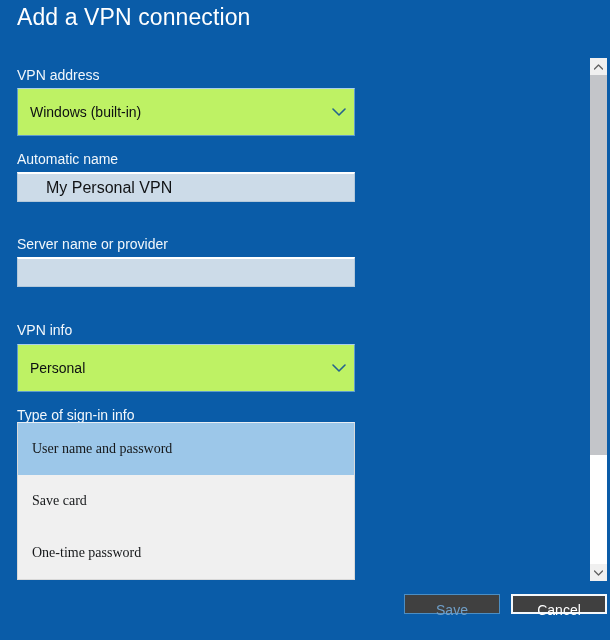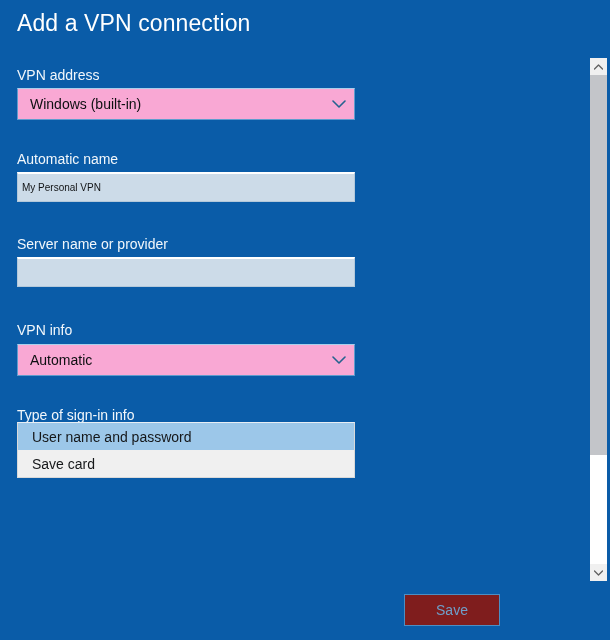--- a/index.html
+++ b/index.html
@@ -23,21 +23,21 @@
     left: 0; top: 0;
     width: 610px; height: 640px;
     background: #0a5ca8;
     box-sizing: border-box;
   }
 
   
   .page-title {
     position: absolute;
     left: 17px;
-    top: 8px;
+    top: 2px;
     font-size: 23px;
     font-weight: 400;
     letter-spacing: 0.1px;
     color: #ffffff;
     line-height: 30px;
     white-space: nowrap;
   }
 
   
   .scroll-area {
@@ -61,22 +61,22 @@
 
   .control {
     position: absolute;
     left: 17px;
     width: 338px;
     box-sizing: border-box;
   }
 
   
   .combo {
-    height: 32px;
-    background: #f9a8d4;
+    height: 48px;
+    background: #bef264;
     border: 1px solid #5f9ccd;
     border-top-color: #a9cfec;
     display: flex;
     align-items: center;
     cursor: pointer;
   }
   .combo .combo-text {
     flex: 1 1 auto;
     padding-left: 12px;
     font-size: 14px;
@@ -99,48 +99,49 @@
   .textbox {
     height: 30px;
     background: #ccdbe8;
     border: 1px solid #b3c8da;
     border-top: 2px solid #ffffff;
     display: flex;
     align-items: center;
     cursor: text;
   }
   .textbox .tb-text {
-    padding-left: 4px;
-    font-size: 10px;
+    padding-left: 28px;
+    font-size: 16px;
     color: #111315;
     line-height: 16px;
     white-space: nowrap;
     overflow: hidden;
   }
   .textbox.empty .tb-text { color: #5d6b77; }
 
   
   .listbox {
     left: 17px;
     width: 338px;
     background: #f0f0f0;
     border: 1px solid #d9d9d9;
     border-top: 1px solid #e8eef4;
     overflow: hidden;
   }
   .list-item {
-    height: 27px;
+    height: 52px;
     display: flex;
     align-items: center;
     padding-left: 14px;
     font-size: 14px;
     color: #151719;
     background: #f0f0f0;
     cursor: pointer;
     box-sizing: border-box;
+    font-family: Liberation Serif, serif;
   }
   .list-item.selected {
     background: #9cc7e9;
   }
 
   
   .scrollbar {
     position: absolute;
     right: 3px;
     top: 58px;
@@ -184,22 +185,22 @@
     position: absolute;
     left: 0;
     bottom: 0;
     width: 610px;
     height: 60px;
   }
   .btn {
     position: absolute;
     top: 14px;
     width: 96px;
-    height: 32px;
-    background: #7f1d1d;
+    height: 20px;
+    background: #404040;
     font-size: 14px;
     line-height: 30px;
     text-align: center;
     box-sizing: border-box;
     cursor: pointer;
     white-space: nowrap;
   }
   .btn.save {
     right: 110px;
     border: 1px solid #4b8ec4;
@@ -237,32 +238,33 @@
       <span class="tb-text" title="">My Personal VPN</span>
     </div>
 
     <div class="field-label" style="top:177px;">Server name or provider</div>
     <div class="control textbox empty" style="top:199px;">
       <span class="tb-text" title=""></span>
     </div>
 
     <div class="field-label" style="top:263px;">VPN info</div>
     <div class="control combo" style="top:286px;">
-      <span class="combo-text">Automatic</span>
+      <span class="combo-text">Personal</span>
       <span class="chev">
         <svg width="14" height="9" viewBox="0 0 14 9" aria-hidden="true">
           <path d="M1 1 L7 7 L13 1" fill="none" stroke="#25638f" stroke-width="1.6" stroke-linecap="round" stroke-linejoin="round"></path>
         </svg>
       </span>
     </div>
 
     <div class="field-label" style="top:348px;">Type of sign-in info</div>
     <div class="control listbox" style="top:364px;">
       <div class="list-item selected">User name and password</div>
       <div class="list-item">Save card</div>
+      <div class="list-item">One-time password</div>
     </div>
 
   </div>
 
   <div class="scrollbar">
     <div class="sb-track"></div>
     <div class="sb-button up">
       <svg class="sb-arrow" width="9" height="6" viewBox="0 0 9 6" aria-hidden="true">
         <path d="M0.5 5 L4.5 1 L8.5 5" fill="none" stroke="#606060" stroke-width="1.3" stroke-linecap="round" stroke-linejoin="round"></path>
       </svg>
@@ -270,15 +272,16 @@
     <div class="sb-thumb"></div>
     <div class="sb-button down">
       <svg class="sb-arrow" width="9" height="6" viewBox="0 0 9 6" aria-hidden="true">
         <path d="M0.5 1 L4.5 5 L8.5 1" fill="none" stroke="#606060" stroke-width="1.3" stroke-linecap="round" stroke-linejoin="round"></path>
       </svg>
     </div>
   </div>
 
   <div class="footer">
     <div class="btn save">Save</div>
+    <div class="btn cancel">Cancel</div>
   </div>
 
 </div>
 
 </body></html>

